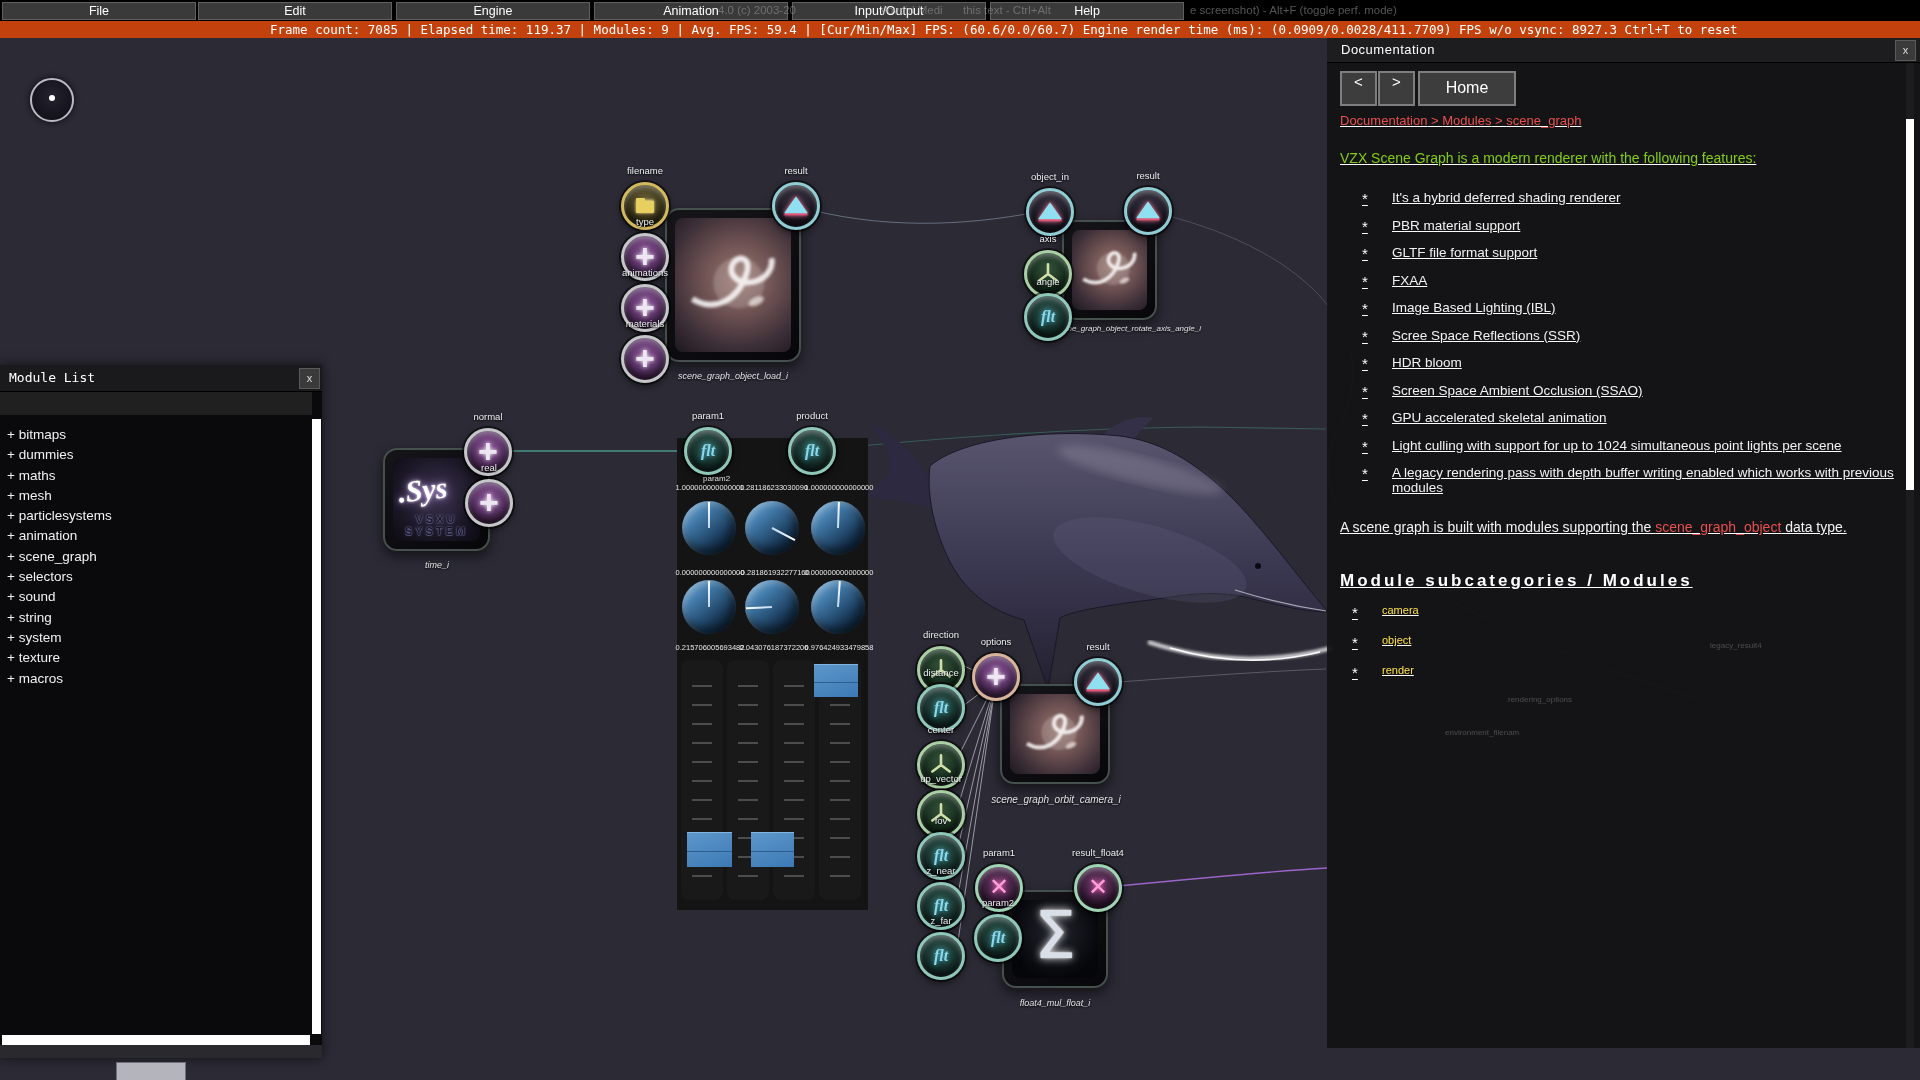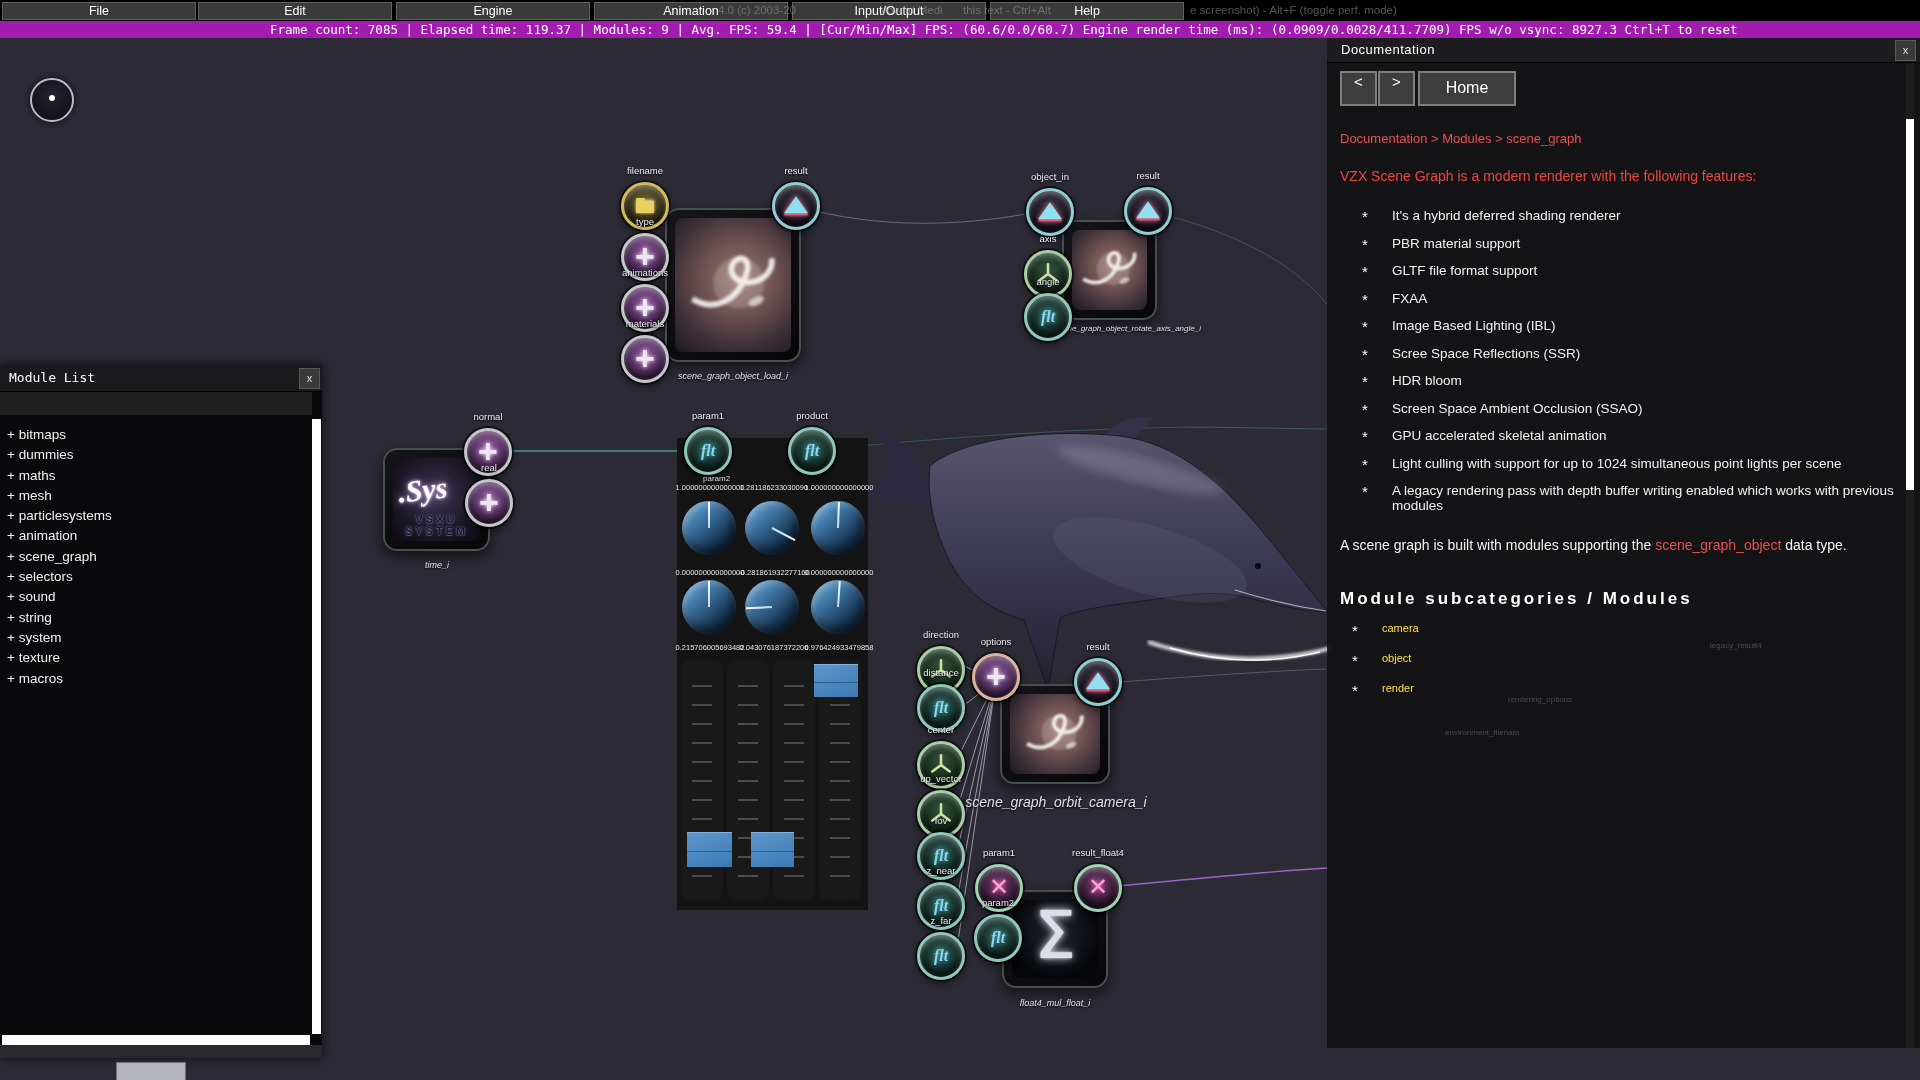--- a/index.html
+++ b/index.html
@@ -3,21 +3,21 @@
 <meta charset="utf-8">
 <style>
   html,body{margin:0;padding:0;background:#000;}
   #screen{position:relative;width:1920px;height:1080px;overflow:hidden;background:#000;
           font-family:"Liberation Sans",sans-serif;color:#fff;}
   
   #menubar{position:absolute;left:0;top:0;width:1920px;height:21px;background:#000;z-index:60;}
   .menu-btn{position:absolute;top:2px;height:16px;background:#3a3a3a;border:1px solid #606060;
             color:#fff;font-size:12.5px;text-align:center;line-height:16px;z-index:3;}
   .menu-faded{position:absolute;top:4px;font-size:11.5px;color:#9a9a9a;opacity:.55;white-space:nowrap;z-index:4;}
-  #statusbar{position:absolute;left:0;top:21px;width:1920px;height:17px;background:#a21caf;z-index:60;}
+  #statusbar{position:absolute;left:0;top:21px;width:1920px;height:17px;background:#c2410c;z-index:60;}
   #status-text{position:absolute;left:270px;top:1px;font-family:"DejaVu Sans Mono",monospace;
                font-size:12.5px;color:#fff;white-space:nowrap;}
   
   #canvas{position:absolute;left:0;top:38px;width:1920px;height:1042px;background:#2b2a35;overflow:hidden;}
   #wires,#wires2,#dolphin{position:absolute;left:0;top:-38px;width:1920px;height:1080px;pointer-events:none;}
   #wires{z-index:1}#dolphin{z-index:2}#wires2{z-index:3}
   #roundbtn{position:absolute;left:30px;top:40px;width:40px;height:40px;border-radius:50%;
             border:2px solid #b9bac2;background:radial-gradient(circle at 50% 40%,#24222e,#121018 80%);z-index:4;
             box-shadow:0 0 6px rgba(0,0,0,.7);}
   #roundbtn::after{content:"";position:absolute;left:17px;top:15px;width:6px;height:6px;border-radius:50%;background:#fff;}
@@ -95,26 +95,26 @@
   #graybox{position:absolute;left:116px;top:1062px;width:68px;height:18px;background:#b4b4bc;border:1px solid #70707a;z-index:31;}
   
   #docpanel{position:absolute;left:1327px;top:37px;width:593px;height:1011px;background:rgba(19,19,20,0.94);
             z-index:40;overflow:hidden;}
   #doc-title{position:absolute;left:0;top:0;width:100%;height:25px;background:#1d1d1f;border-bottom:1px solid #000;}
   #doc-title span{position:absolute;left:14px;top:5px;font-size:13px;color:#fff;letter-spacing:.5px;}
   .navbtn{position:absolute;top:34px;height:31px;background:#3d3d3d;border:2px solid #7e7e7e;color:#fff;
           text-align:center;font-size:15px;z-index:3;}
   #doc-scroll-track{position:absolute;right:6px;top:26px;width:8px;bottom:0;background:#1c1c1c;}
   #doc-scroll-thumb{position:absolute;right:6px;top:82px;width:8px;height:371px;background:#fff;}
-  #doc-content{position:absolute;left:13px;top:94px;right:26px;z-index:2;}
+  #doc-content{position:absolute;left:13px;top:76px;right:26px;z-index:2;text-decoration:underline;}
   #breadcrumb{font-size:13px;color:#e85050;margin-bottom:0;}
   #breadcrumb span{color:#e85050;}
   .crumb{cursor:pointer;}
   #doc-h1{margin-top:22px;font-size:27px;font-weight:bold;font-style:italic;color:#fff;letter-spacing:.5px;}
-  #doc-intro{margin-top:22px;font-size:14px;color:#ef4444;}
+  #doc-intro{margin-top:22px;font-size:14px;color:#84cc16;}
   #features{margin-top:24px;}
   .feat-row{display:flex;margin-bottom:10.5px;}
   .ast{width:30px;padding-left:22px;font-size:15px;color:#fff;flex:none;}
   .feat-txt{font-size:13.5px;line-height:15px;color:#f2f2f2;width:512px;}
   #doc-outro{margin-top:24px;font-size:14px;color:#f2f2f2;}
   .red-link{color:#e85050;cursor:pointer;}
   #doc-h2{margin-top:36px;font-size:17px;font-weight:bold;letter-spacing:3px;color:#fff;}
   .link-row{display:flex;margin-top:13px;}
   .link-row .ast{padding-left:12px;}
   .link-txt{font-size:11px;color:#fde047;cursor:pointer;}
@@ -238,21 +238,21 @@
                 <filter id="sb">
                   <feGaussianBlur stdDeviation="1.4"></feGaussianBlur>
                 </filter>
               </defs>
               <circle cx="55" cy="48" r="22" fill="#fff" opacity="0.18" filter="url(#sb)"></circle>
               <path d="M15,62 C35,74 54,62 61,42 C66,29 58,23 51,30 C44,39 53,51 69,47 C80,44 85,34 83,27" stroke="#fff" stroke-width="5" fill="none" opacity="0.85" filter="url(#sb)"></path>
               <ellipse cx="70" cy="64" rx="7" ry="3.5" fill="#e8e0da" opacity="0.8" transform="rotate(-25 70 64)" filter="url(#sb)"></ellipse>
             </svg>
           </div>
         </div>
-        <div class="mod-lbl" style="left: 1056px; top: 756px; font-size: 14px;">scene_graph_orbit_camera_i</div>
+        <div class="mod-lbl" style="left: 1056px; top: 756px; font-size: 10px;">scene_graph_orbit_camera_i</div>
         <div class="mod" style="left: 1002px; top: 852px; width: 106px; height: 98px;">
           <div class="art art-sigma">
             <span class="sigma-txt">Σ</span>
           </div>
         </div>
         <div class="mod-lbl" style="left: 1055px; top: 960px; font-size: 9px;">float4_mul_float_i</div>
         <div class="port pt-folder" style="left: 645px; top: 168px;">
           <span class="g-folder"></span>
           <span class="port-lbl">filename</span>
         </div>

